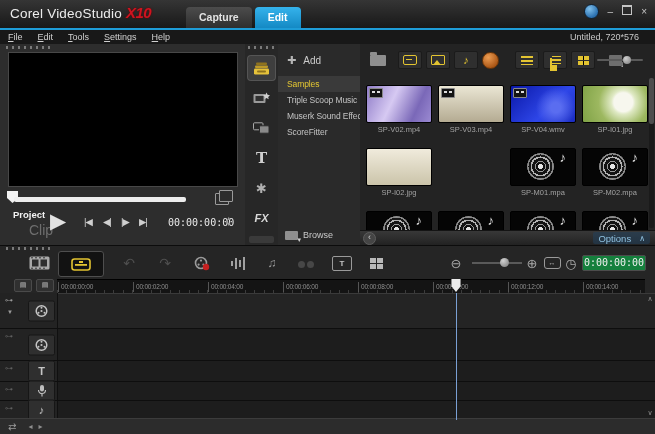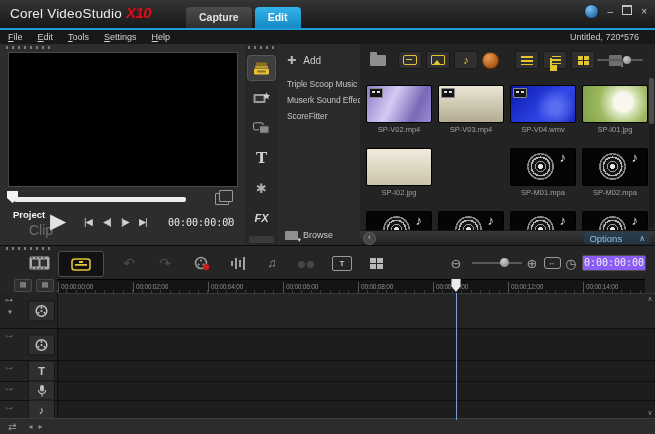--- a/index.html
+++ b/index.html
@@ -118,40 +118,40 @@
   .disc{position:absolute;left:16px;top:4px;width:27px;height:27px;border-radius:50%;
     background:radial-gradient(circle,#e6e6e6 0 2.5px,#101010 2.5px 4.5px,#9a9a9a 4.5px 5.5px,#141414 5.5px 8.5px,#b4b4b4 8.5px 10px,#181818 10px 12px,#8c8c8c 12px 13.5px,#000 13.5px);}
   .note{position:absolute;right:9px;top:1px;color:#e0e0e0;font-size:13px;font-weight:bold;}
   .mlabel{margin-top:2px;font-size:7.5px;color:#a2a2a2;text-align:center;white-space:nowrap;}
   .mscroll{position:absolute;right:1px;top:34px;width:5px;height:150px;background:#1a1a1a;border-radius:2px;}
   .mthumb{position:absolute;left:0;top:0;width:5px;height:46px;background:#4e4e4e;border-radius:2px;}
   .mbottom{position:absolute;left:0;bottom:0;right:0;height:14px;background:linear-gradient(#383838,#222);
     display:flex;align-items:center;border-top:1px solid #141414;}
   .backbtn{width:11px;height:11px;margin-left:3px;border-radius:50%;background:#454545;border:1px solid #5e5e5e;
     color:#cfcfcf;font-size:9px;line-height:9px;text-align:center;}
-  .options{margin-left:auto;margin-right:5px;display:flex;align-items:center;gap:17px;color:#8fc1e0;
+  .options{margin-left:auto;margin-right:5px;display:flex;align-items:center;gap:8px;color:#8fc1e0;
     font-size:9.5px;background:rgba(35,65,92,.55);border-radius:2px;padding:0 5px;height:12px;}
   
   .timeline{position:absolute;left:0;top:245px;right:0;bottom:0;background:#252525;border-top:1px solid #0c0c0c;}
   .ttb{position:absolute;left:0;top:4px;height:26px;right:0;}
   .tbtn{position:absolute;top:1px;height:24px;display:flex;align-items:center;justify-content:center;}
   .tbtn.sel{background:#121212;border:1px solid #4e4e4e;border-radius:3px;}
   .dim{color:#4f4f4f;font-size:14px;}
   .circ2 i{display:inline-block;width:7px;height:7px;border-radius:50%;background:#474747;margin:0 1px;}
   .subbox{width:18px;height:13px;border:1px solid #9a9a9a;border-radius:2px;color:#c4c4c4;
     font-size:8px;font-weight:bold;text-align:center;line-height:13px;}
   .mc-grid{width:13px;height:11px;background:linear-gradient(90deg,#b9b9b9 0 6px,transparent 6px 7px,#b9b9b9 7px);
     -webkit-mask:linear-gradient(#fff 0 5px,transparent 5px 6px,#fff 6px 11px);mask:linear-gradient(#fff 0 5px,transparent 5px 6px,#fff 6px 11px);}
   .zoomglyph{font-size:13px;color:#a8a8a8;}
   .tslider{position:absolute;left:472px;top:12px;width:50px;height:2px;background:#5a5a5a;}
   .tknob{position:absolute;left:28px;top:-4px;width:9px;height:9px;border-radius:50%;
     background:radial-gradient(circle at 35% 30%,#d2d2d2,#767676);}
   .fitbox{width:15px;height:10px;border:1px solid #9a9a9a;border-radius:3px;color:#b8b8b8;
     font-size:7px;text-align:center;line-height:9px;}
-  .tl-tc{position:absolute;left:582px;top:5px;width:62px;height:14px;background:#8b5cf6;
+  .tl-tc{position:absolute;left:582px;top:5px;width:62px;height:14px;background:#15803d;
     border:1px solid #4c4c4c;border-radius:2px;color:#f0f0f0;font-size:10px;line-height:14px;
     text-align:center;font-family:"DejaVu Sans Mono",monospace;}
   .trkmgr{position:absolute;left:14px;top:33px;display:flex;gap:4px;}
   .tm-btn{width:16px;height:11px;background:#303030;border:1px solid #4a4a4a;border-radius:2px;
     font-size:7px;color:#b8b8b8;text-align:center;line-height:10px;}
   .addrem{position:absolute;left:16px;top:46px;font-size:6px;color:#8a8a8a;}
   .ruler{position:absolute;left:57px;top:33px;right:10px;height:14px;background:#141414;
     border-top:1px solid #000;border-bottom:1px solid #000;
     background-image:repeating-linear-gradient(90deg,#3c3c3c 0 1px,transparent 1px 9.4px);
     background-size:100% 4px;background-position:0 100%;background-repeat:no-repeat;}
@@ -261,20 +261,21 @@
           <span class="cat-FX">FX</span>
         </div>
       <div class="cat-scroll"></div>
     </div>
 
     <div class="libnav">
       <div class="add-row">
         <span class="plus">✚</span><span>Add</span>
       </div>
       <div class="liblist">
+          <div class="libitem sel">Samples</div>
           <div class="libitem">Triple Scoop Music</div>
           <div class="libitem">Muserk Sound Effect</div>
           <div class="libitem">ScoreFitter</div>
         </div>
       <div class="browse-row">
         <span class="browse-ic"></span>
         <span>Browse</span>
       </div>
     </div>
 

